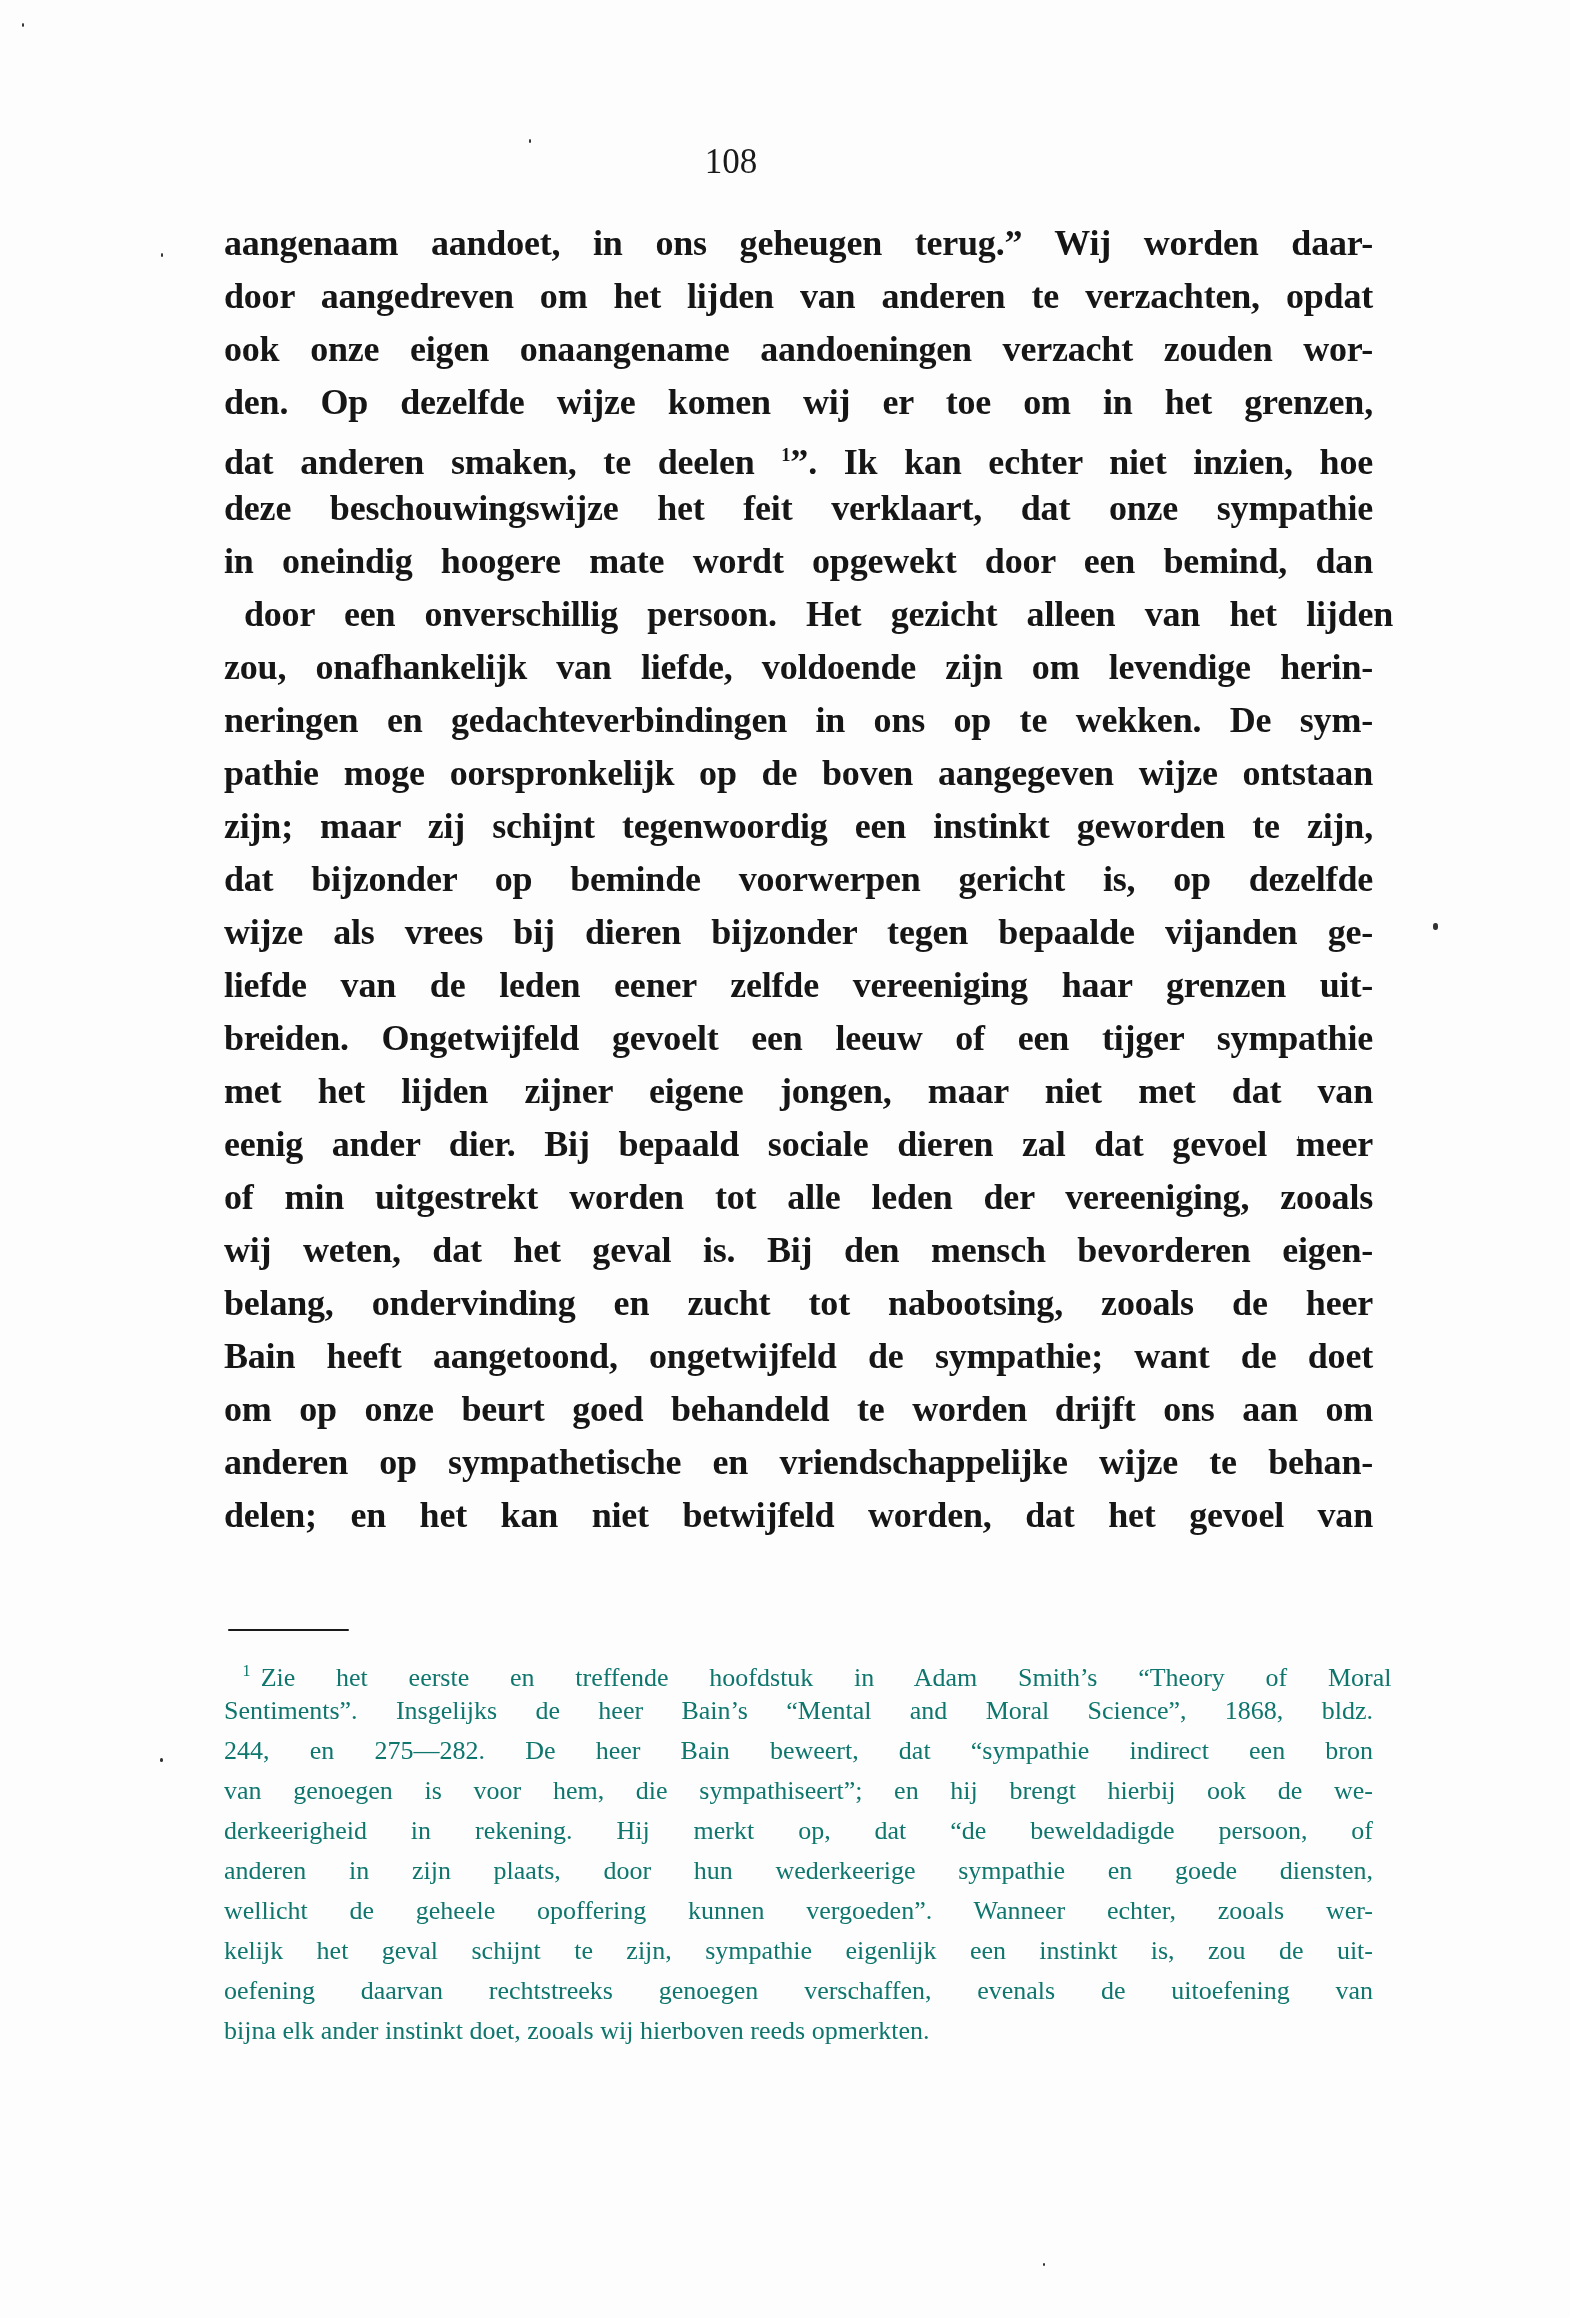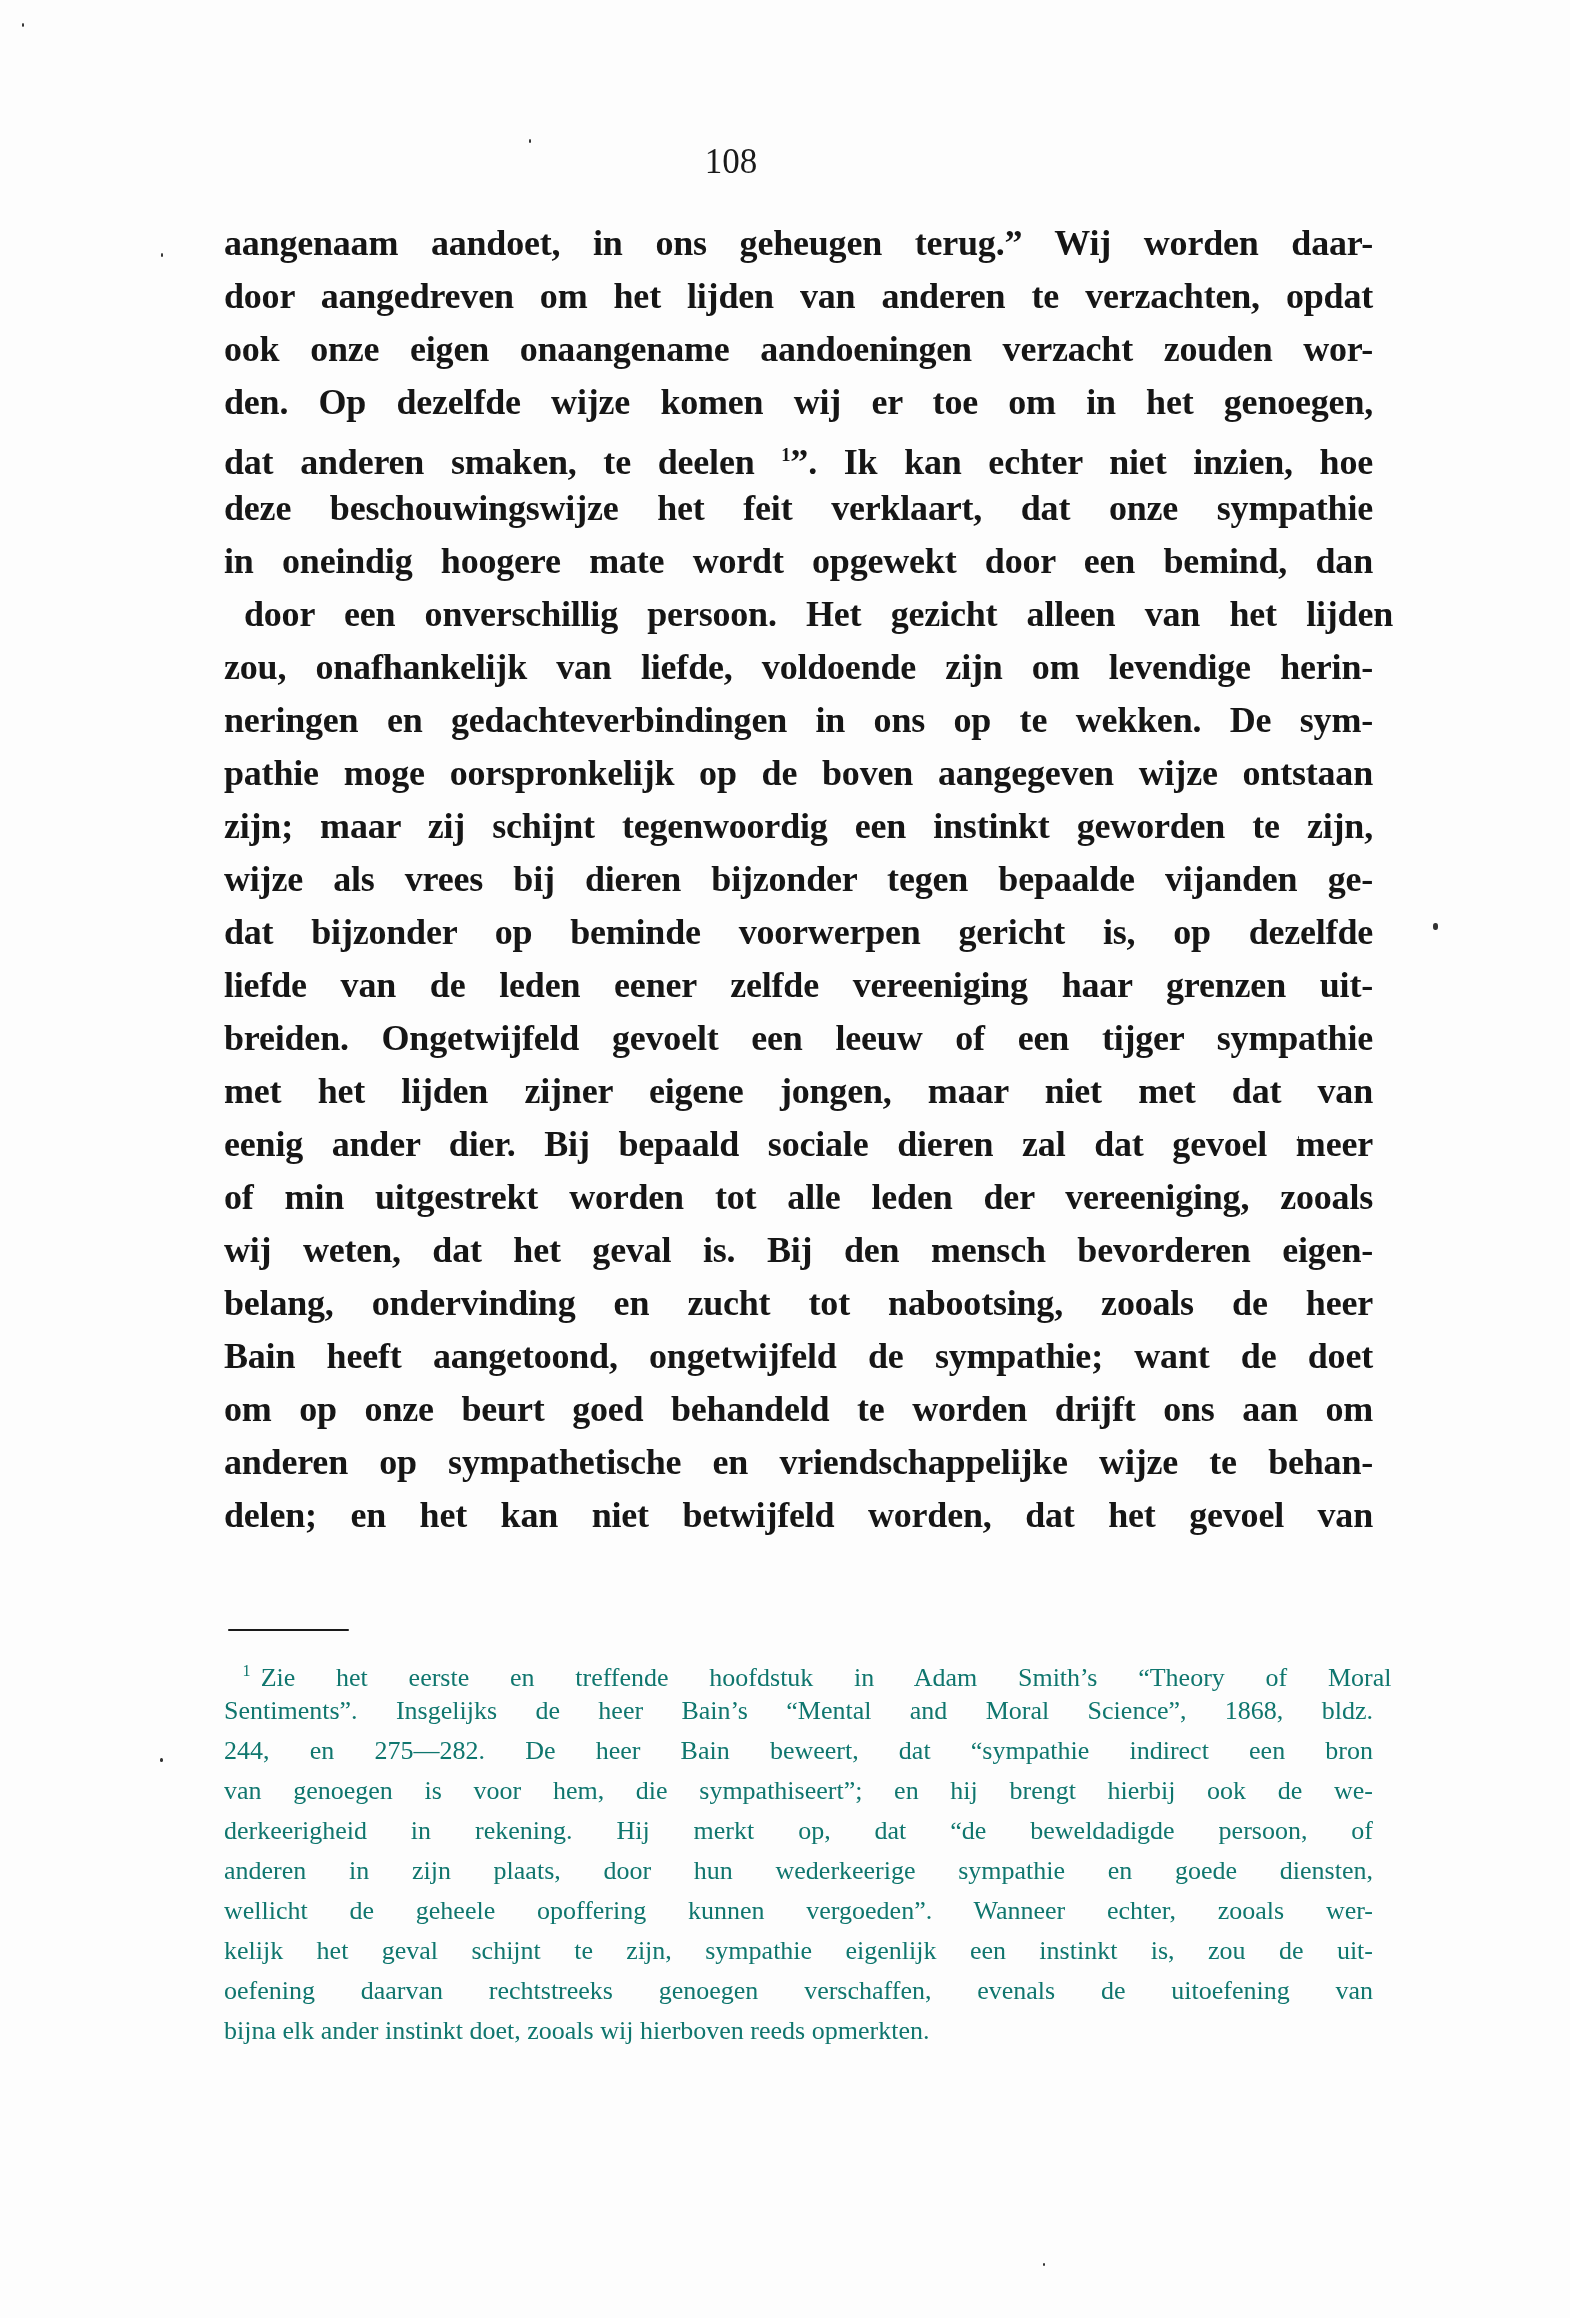--- a/index.html
+++ b/index.html
@@ -34,31 +34,31 @@
 </head>
 <body>
 
 <div class="page">
   <div class="page-number">108</div>
 
   <div class="body-text" id="body-text">
       <div class="line" style="text-align-last: justify;"><span style="white-space: normal; display: inline-block; width: 1149px; text-align: justify; text-align-last: justify;">aangenaam aandoet, in ons geheugen terug.” Wij worden daar-</span></div>
       <div class="line" style="text-align-last: justify;"><span style="white-space: normal; display: inline-block; width: 1149px; text-align: justify; text-align-last: justify;">door aangedreven om het lijden van anderen te verzachten, opdat</span></div>
       <div class="line" style="text-align-last: justify;"><span style="white-space: normal; display: inline-block; width: 1149px; text-align: justify; text-align-last: justify;">ook onze eigen onaangename aandoeningen verzacht zouden wor-</span></div>
-      <div class="line" style="text-align-last: justify;"><span style="white-space: normal; display: inline-block; width: 1149px; text-align: justify; text-align-last: justify;">den. Op dezelfde wijze komen wij er toe om in het genoegen,</span></div>
+      <div class="line" style="text-align-last: justify;"><span style="white-space: normal; display: inline-block; width: 1149px; text-align: justify; text-align-last: justify;">den. Op dezelfde wijze komen wij er toe om in het grenzen,</span></div>
       <div class="line" style="text-align-last: justify;"><span style="white-space: normal; display: inline-block; width: 1149px; text-align: justify; text-align-last: justify;"><span>dat anderen smaken, te deelen </span><sup style="font-size: 18.5px;">1</sup><span>”. Ik kan echter niet inzien, hoe</span></span></div>
       <div class="line" style="text-align-last: justify;"><span style="white-space: normal; display: inline-block; width: 1149px; text-align: justify; text-align-last: justify;">deze beschouwingswijze het feit verklaart, dat onze sympathie</span></div>
       <div class="line" style="text-align-last: justify;"><span style="white-space: normal; display: inline-block; width: 1149px; text-align: justify; text-align-last: justify;">in oneindig hoogere mate wordt opgewekt door een bemind, dan</span></div>
       <div class="line" style="text-align-last: justify; margin-left: 20px;"><span style="white-space: normal; display: inline-block; width: 1149px; text-align: justify; text-align-last: justify;">door een onverschillig persoon. Het gezicht alleen van het lijden</span></div>
       <div class="line" style="text-align-last: justify;"><span style="white-space: normal; display: inline-block; width: 1149px; text-align: justify; text-align-last: justify;">zou, onafhankelijk van liefde, voldoende zijn om levendige herin-</span></div>
       <div class="line" style="text-align-last: justify;"><span style="white-space: normal; display: inline-block; width: 1149px; text-align: justify; text-align-last: justify;">neringen en gedachteverbindingen in ons op te wekken. De sym-</span></div>
       <div class="line" style="text-align-last: justify;"><span style="white-space: normal; display: inline-block; width: 1149px; text-align: justify; text-align-last: justify;">pathie moge oorspronkelijk op de boven aangegeven wijze ontstaan</span></div>
       <div class="line" style="text-align-last: justify;"><span style="white-space: normal; display: inline-block; width: 1149px; text-align: justify; text-align-last: justify;">zijn; maar zij schijnt tegenwoordig een instinkt geworden te zijn,</span></div>
+      <div class="line" style="text-align-last: justify;"><span style="white-space: normal; display: inline-block; width: 1149px; text-align: justify; text-align-last: justify;">dat bijzonder op beminde voorwerpen gericht is, op dezelfde</span></div>
       <div class="line" style="text-align-last: justify;"><span style="white-space: normal; display: inline-block; width: 1149px; text-align: justify; text-align-last: justify;">wijze als vrees bij dieren bijzonder tegen bepaalde vijanden ge-</span></div>
-      <div class="line" style="text-align-last: justify;"><span style="white-space: normal; display: inline-block; width: 1149px; text-align: justify; text-align-last: justify;">dat bijzonder op beminde voorwerpen gericht is, op dezelfde</span></div>
       <div class="line" style="text-align-last: justify;"><span style="white-space: normal; display: inline-block; width: 1149px; text-align: justify; text-align-last: justify;">liefde van de leden eener zelfde vereeniging haar grenzen uit-</span></div>
       <div class="line" style="text-align-last: justify;"><span style="white-space: normal; display: inline-block; width: 1149px; text-align: justify; text-align-last: justify;">breiden. Ongetwijfeld gevoelt een leeuw of een tijger sympathie</span></div>
       <div class="line" style="text-align-last: justify;"><span style="white-space: normal; display: inline-block; width: 1149px; text-align: justify; text-align-last: justify;">met het lijden zijner eigene jongen, maar niet met dat van</span></div>
       <div class="line" style="text-align-last: justify;"><span style="white-space: normal; display: inline-block; width: 1149px; text-align: justify; text-align-last: justify;">eenig ander dier. Bij bepaald sociale dieren zal dat gevoel meer</span></div>
       <div class="line" style="text-align-last: justify;"><span style="white-space: normal; display: inline-block; width: 1149px; text-align: justify; text-align-last: justify;">of min uitgestrekt worden tot alle leden der vereeniging, zooals</span></div>
       <div class="line" style="text-align-last: justify;"><span style="white-space: normal; display: inline-block; width: 1149px; text-align: justify; text-align-last: justify;">wij weten, dat het geval is. Bij den mensch bevorderen eigen-</span></div>
       <div class="line" style="text-align-last: justify;"><span style="white-space: normal; display: inline-block; width: 1149px; text-align: justify; text-align-last: justify;">belang, ondervinding en zucht tot nabootsing, zooals de heer</span></div>
       <div class="line" style="text-align-last: justify;"><span style="white-space: normal; display: inline-block; width: 1149px; text-align: justify; text-align-last: justify;">Bain heeft aangetoond, ongetwijfeld de sympathie; want de doet</span></div>
       <div class="line" style="text-align-last: justify;"><span style="white-space: normal; display: inline-block; width: 1149px; text-align: justify; text-align-last: justify;">om op onze beurt goed behandeld te worden drijft ons aan om</span></div>
       <div class="line" style="text-align-last: justify;"><span style="white-space: normal; display: inline-block; width: 1149px; text-align: justify; text-align-last: justify;">anderen op sympathetische en vriendschappelijke wijze te behan-</span></div>

